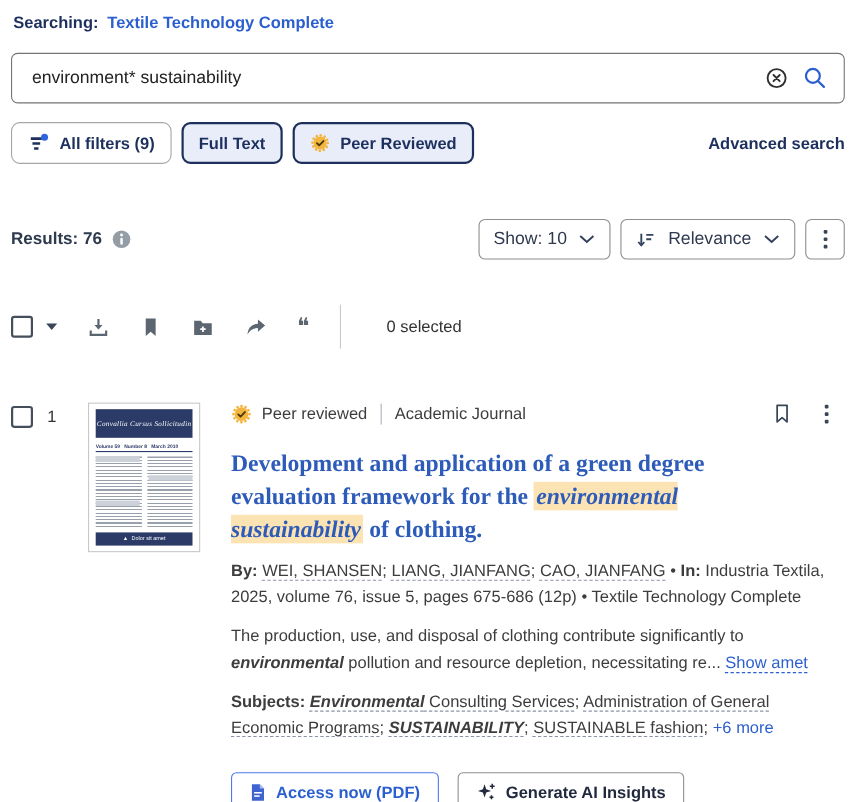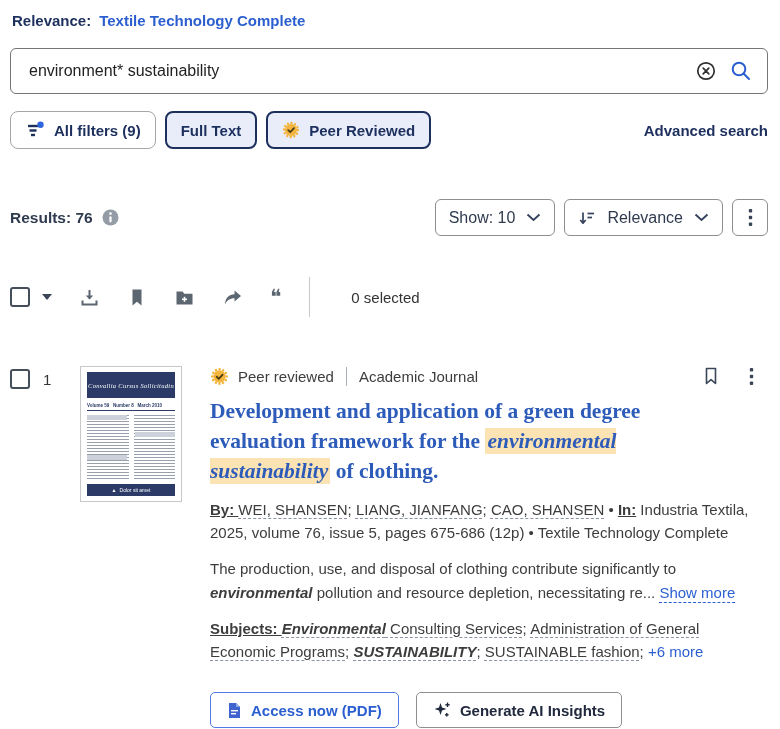--- a/index.html
+++ b/index.html
@@ -70,50 +70,50 @@
   .cover-foot .tri { font-size:5px; line-height:5px; }
 
   
   .result-body { margin-left:28px; flex:1; min-width:0; }
   .result-header { display:flex; align-items:center; font-size:15px; color:#3d3d3d; }
   .result-header .badge { display:flex; margin-right:9px; }
   .header-pipe { width:1px; height:19px; background:#aab0b8; margin:0 12px; }
   .header-icons { margin-left:auto; display:flex; align-items:center; gap:29px; padding-right:14px; }
   .header-icons > span { display:flex; cursor:pointer; }
 
-  .title { margin-top:10px; font-family:"Liberation Serif", serif; font-weight:700;
+  .title { margin-top:20px; font-family:"Liberation Serif", serif; font-weight:700;
     font-size:21.5px; line-height:1.4; color:#2d5bb9; max-width:500px; cursor:pointer; }
 
   .byline { margin-top:13px; font-size:15px; line-height:1.5; color:#3d3d3d; max-width:575px; }
   .abstract { margin-top:13px; font-size:15px; line-height:1.55; color:#3d3d3d; max-width:562px; }
   .subjects { margin-top:13px; font-size:15px; line-height:1.55; color:#3d3d3d; max-width:562px; }
 
   
-  .b { font-weight:700;text-decoration:underline; }
+  .b { font-weight:700; }
   .bi { font-weight:700; font-style:italic; }
   .hl { background:#fbe3b4; font-style:italic; padding:1px 2px; }
   .link { color:#2b5fd0; cursor:pointer; }
   .dotted { text-decoration:underline dashed #8a93a3 1px; text-underline-offset:3px; cursor:pointer; }
   .dotted-blue { text-decoration:underline dashed #2b5fd0 1px; text-underline-offset:4px; }
 
   
   .actions { margin-top:29px; display:flex; gap:17px; }
   .action-btn { height:36px; display:flex; align-items:center; gap:9px; padding:0 16px;
     border-radius:5px; background:#fff; font-size:15px; font-weight:700; cursor:pointer;
     font-family:"Liberation Sans", sans-serif; }
   .btn-access { border:1px solid #4e79e6; color:#2b5fd0; }
   .btn-ai { border:1px solid #8f8f8f; color:#20293d; }
 </style>
 </head>
 <body>
 
 <div class="page">
 
   <div class="searching-row">
-    <span>Relevance:</span>
+    <span>Searching:</span>
     <span class="searching-link">Textile Technology Complete</span>
   </div>
 
   <div class="search-box">
     <input class="search-input" type="text" value="environment* sustainability" style="">
     <span class="icon-btn">
       <svg width="22" height="22" viewBox="0 0 22 22">
         <circle cx="11" cy="11" r="8.2" fill="none" stroke="#2f2f2f" stroke-width="1.7"></circle>
         <path d="M8.2 8.2 L13.8 13.8 M13.8 8.2 L8.2 13.8" stroke="#2f2f2f" stroke-width="1.7" stroke-linecap="round"></path>
       </svg>
@@ -277,23 +277,23 @@
               <rect x="0.8" y="1" width="3.4" height="3.4" rx="1" fill="#3a4657"></rect>
               <rect x="0.8" y="7.8" width="3.4" height="3.4" rx="1" fill="#3a4657"></rect>
               <rect x="0.8" y="14.6" width="3.4" height="3.4" rx="1" fill="#3a4657"></rect>
             </svg>
           </span>
         </span>
       </div>
 
       <div class="title"><span>Development and application of a green degree evaluation framework for the </span><span class="hl">environmental sustainability</span><span> of clothing.</span></div>
 
-      <div class="byline"><span class="b">By: </span><span class="dotted">WEI, SHANSEN</span><span>; </span><span class="dotted">LIANG, JIANFANG</span><span>; </span><span class="dotted">CAO, SHANSEN</span><span> • </span><span class="b">In:</span><span> Industria Textila, 2025, volume 76, issue 5, pages 675-686 (12p) • Textile Technology Complete</span></div>
-
-      <div class="abstract"><span>The production, use, and disposal of clothing contribute significantly to </span><span class="bi">environmental</span><span> pollution and resource depletion, necessitating re</span><span>... </span><span class="link dotted-blue">Show more</span></div>
+      <div class="byline"><span class="b">By: </span><span class="dotted">WEI, SHANSEN</span><span>; </span><span class="dotted">LIANG, JIANFANG</span><span>; </span><span class="dotted">CAO, JIANFANG</span><span> • </span><span class="b">In:</span><span> Industria Textila, 2025, volume 76, issue 5, pages 675-686 (12p) • Textile Technology Complete</span></div>
+
+      <div class="abstract"><span>The production, use, and disposal of clothing contribute significantly to </span><span class="bi">environmental</span><span> pollution and resource depletion, necessitating re</span><span>... </span><span class="link dotted-blue">Show amet</span></div>
 
       <div class="subjects"><span class="b">Subjects: </span><span class="bi dotted">Environmental</span><span class="dotted"> Consulting Services</span><span>; </span><span class="dotted">Administration of General Economic Programs</span><span>; </span><span class="bi dotted">SUSTAINABILITY</span><span>; </span><span class="dotted">SUSTAINABLE fashion</span><span>; </span><span class="link">+6 more</span></div>
 
       <div class="actions">
         <button class="action-btn btn-access">
           <svg width="15" height="17" viewBox="0 0 15 17">
             <path d="M2 1 h7.2 L13 4.8 V16 H2 z" fill="#4064cf"></path>
             <path d="M9.2 1 V4.8 H13 Z" fill="#a9bcef"></path>
             <rect x="4" y="8" width="7" height="1.4" fill="#fff"></rect>
             <rect x="4" y="11" width="5" height="1.4" fill="#fff"></rect>

